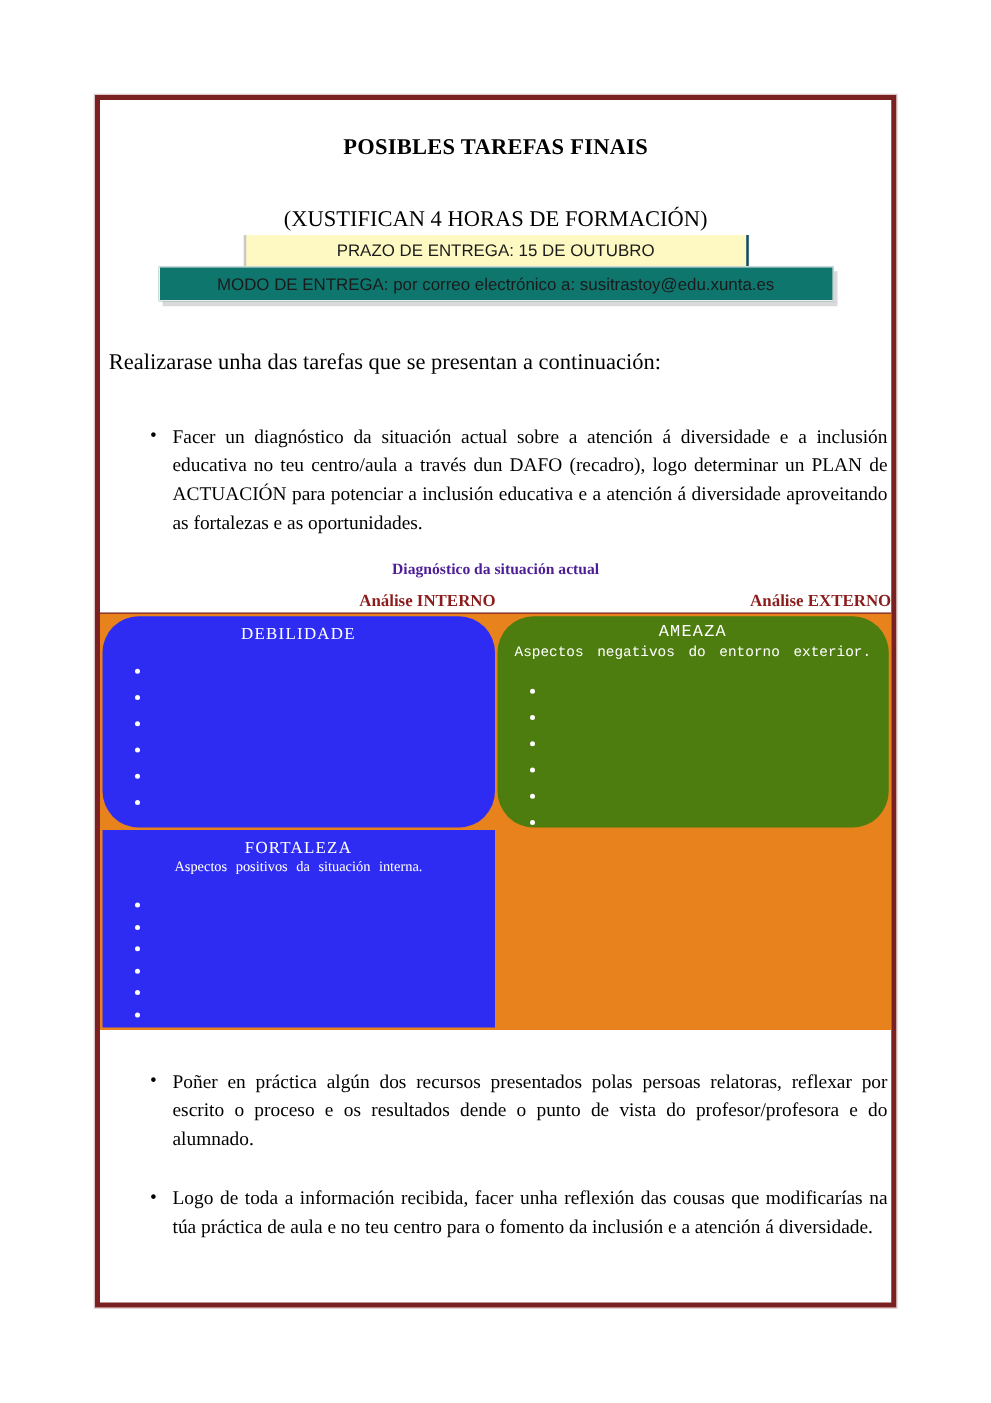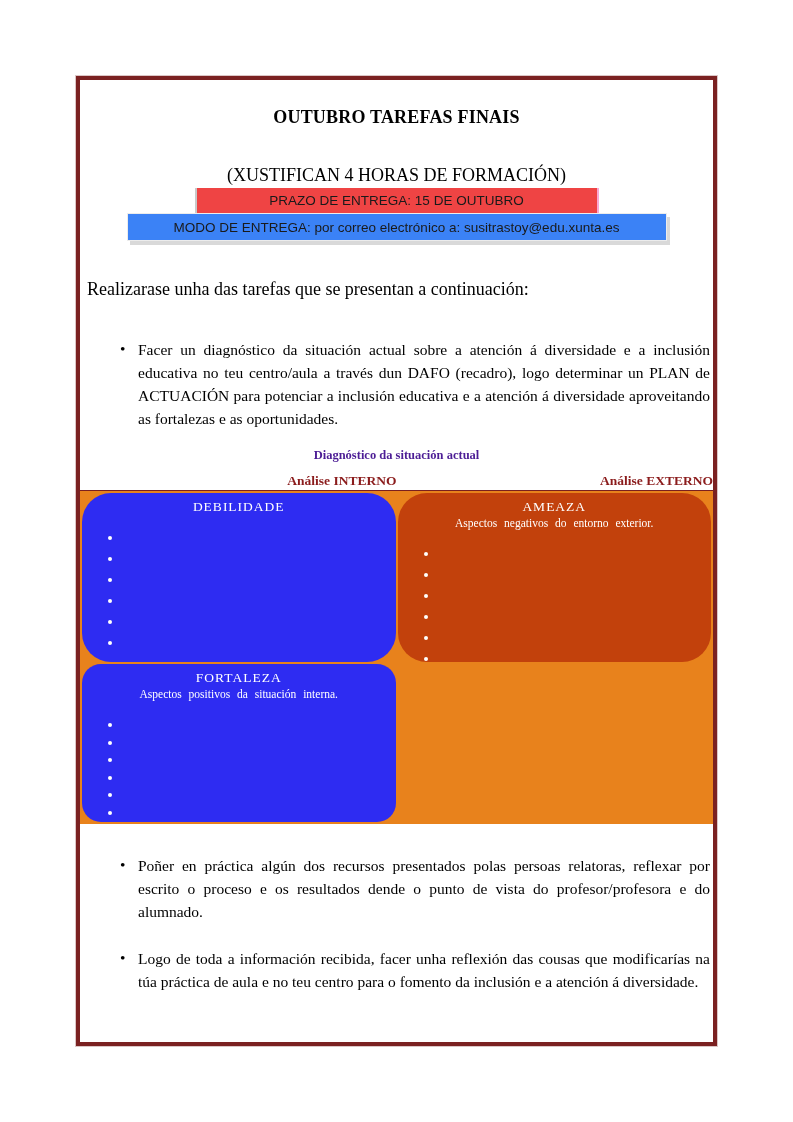--- a/index.html
+++ b/index.html
@@ -27,30 +27,30 @@
   }
   .doc-subtitle {
     margin-top: 36px;
     text-align: center;
     font-size: 18px; line-height: 22px;
   }
   .prazo-box {
     width: 404px; height: 25px;
     margin: 2px auto 0;
     display: flex; align-items: center; justify-content: center;
-    border-left: 2px solid #c9c9c9; border-right: 2px solid #f9a8d4;
-    background: #ef4444;
+    border-left: 2px solid #c9c9c9; border-right: 2px solid #0c4a6e;
+    background: #fef9c3;
     font-family: "Liberation Sans", sans-serif;
     font-size: 13.5px; color: #1a1a1a;
   }
   .modo-box {
     width: 540px; height: 28px;
     margin: 0 auto;
     display: flex; align-items: center; justify-content: center;
-    background: #3b82f6;
+    background: #0f766e;
     border: 1px solid #ececec;
     box-shadow: 3px 4px 0 #d9d9d9;
     font-family: "Liberation Sans", sans-serif;
     font-size: 13.5px; color: #1a1a1a;
   }
   .intro {
     margin: 37px 6px 0 7px;
     font-size: 18px; line-height: 22px;
   }
   .task {
@@ -79,43 +79,43 @@
     margin-top: 2px;
     background: #e8821c;
     padding: 2px;
     display: grid;
     grid-template-columns: 1fr 1fr;
     gap: 2px;
     box-shadow: 0 -1px 0 #7a1f1f;
   }
   .dafo-cell { color: #fff; padding-top: 5px; text-align: center; }
   .cell-blue { background: #2e2cf2; }
-  .cell-red  { background: #c2410c; }
+  .cell-red  { background: #4d7c0f; font-family: Liberation Mono, monospace; }
   .row1 { height: 169px; border-radius: 29px; }
-  .row2 { height: 158px; border-radius: 19px; }
+  .row2 { height: 158px; }
   .cell-title { font-size: 13.5px; line-height: 17px; letter-spacing: 1px; }
   .cell-sub   { font-size: 11.5px; line-height: 16px; word-spacing: 4px; }
   .cell-bullets { list-style: none; text-align: left; margin: 15px 0 0 26px; }
   .row1 .cell-bullets li { height: 21px; }
   .row2 .cell-bullets li { height: 17.5px; }
   .cell-bullets li::before {
     content: "";
     display: inline-block;
     width: 4px; height: 4px; border-radius: 50%;
     background: #fff;
     vertical-align: 4px;
   }
 </style>
 </head>
 <body>
 
 <div class="page">
   <div class="content-box">
 
-    <div class="doc-title">OUTUBRO TAREFAS FINAIS</div>
+    <div class="doc-title">POSIBLES TAREFAS FINAIS</div>
 
     <div class="doc-subtitle">(XUSTIFICAN 4 HORAS DE FORMACIÓN)</div>
 
     <div class="prazo-box">
       <span>PRAZO DE ENTREGA: 15 DE OUTUBRO</span>
     </div>
 
     <div class="modo-box">
       <span>MODO DE ENTREGA: por correo electrónico a: susitrastoy@edu.xunta.es</span>
     </div>

